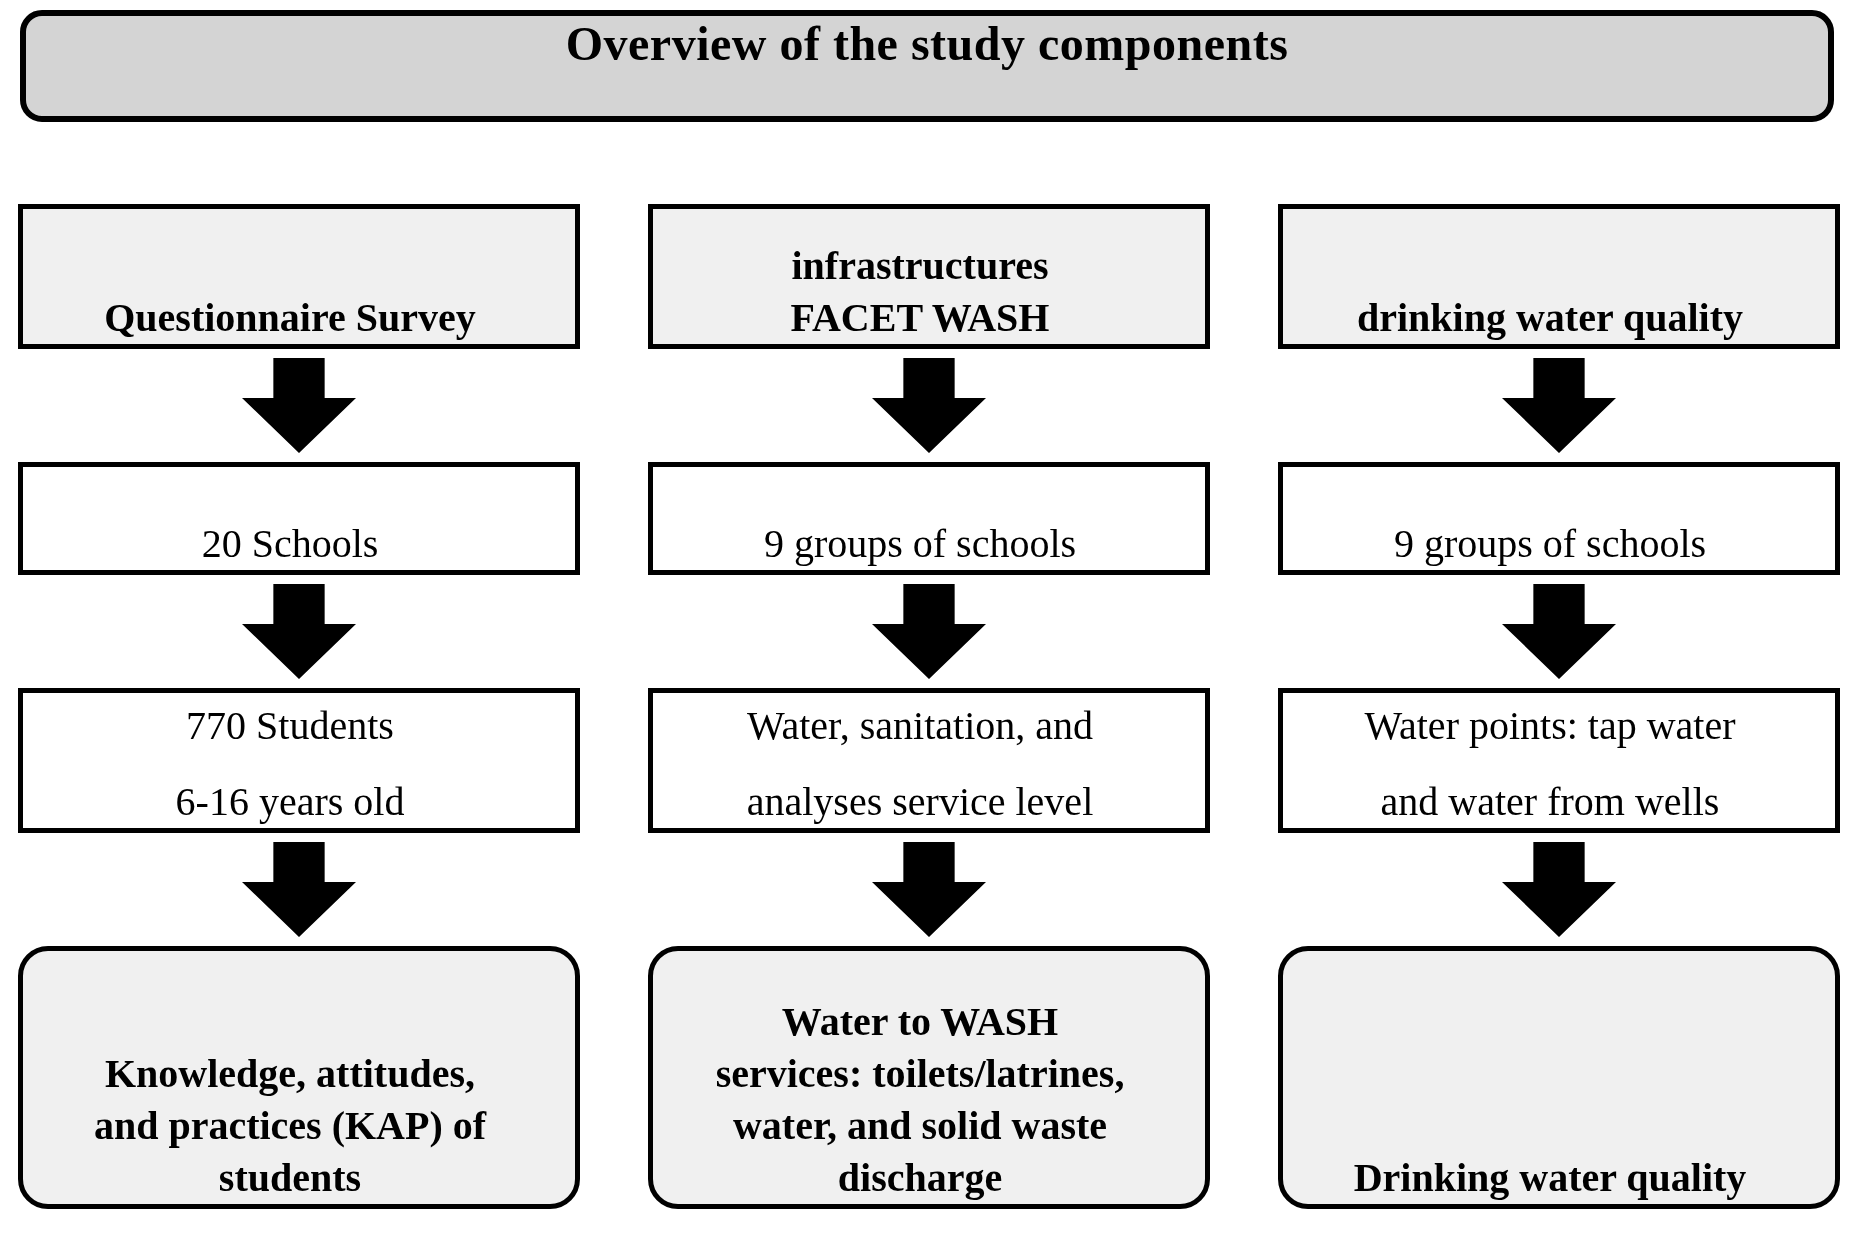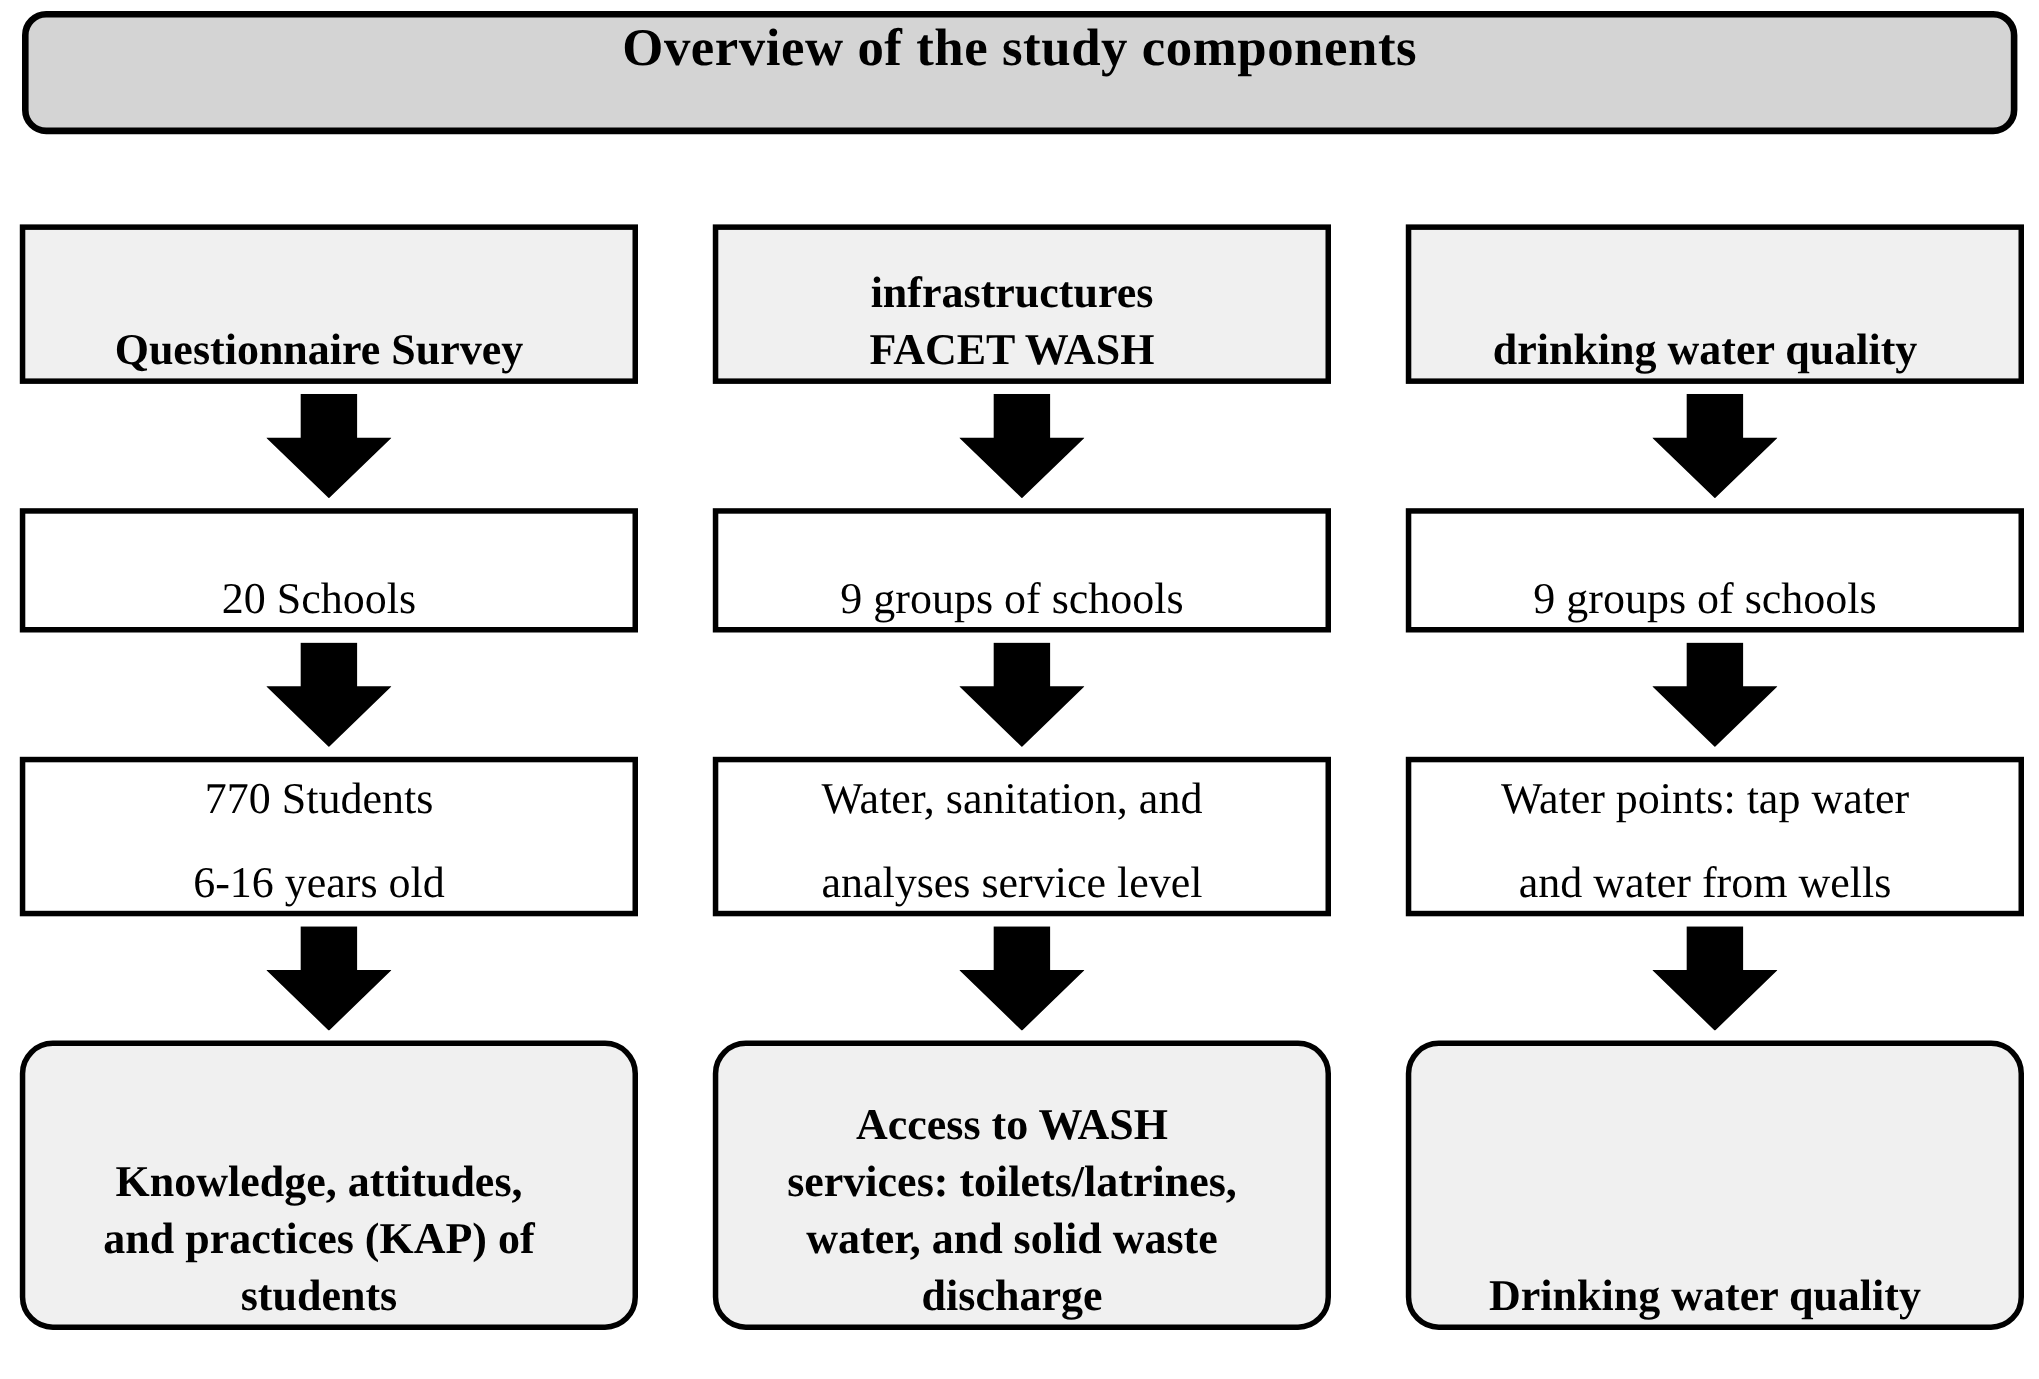--- a/index.html
+++ b/index.html
@@ -135,21 +135,21 @@
           <div class="block-arrow-down"></div>
         </div>
       <div class="box box-plain row-3">
           <div class="line">Water, sanitation, and</div>
           <div class="line">analyses service level</div>
         </div>
       <div class="arrow-slot">
           <div class="block-arrow-down"></div>
         </div>
       <div class="box box-emph row-4">
-          <div class="line">Access to WASH</div>
+          <div class="line">Water to WASH</div>
           <div class="line">services: toilets/latrines,</div>
           <div class="line">water, and solid waste</div>
           <div class="line">discharge</div>
         </div>
     </div>
 
     <div class="column">
       <div class="box box-emph row-1">
           <div class="line">drinking water quality</div>
         </div>

